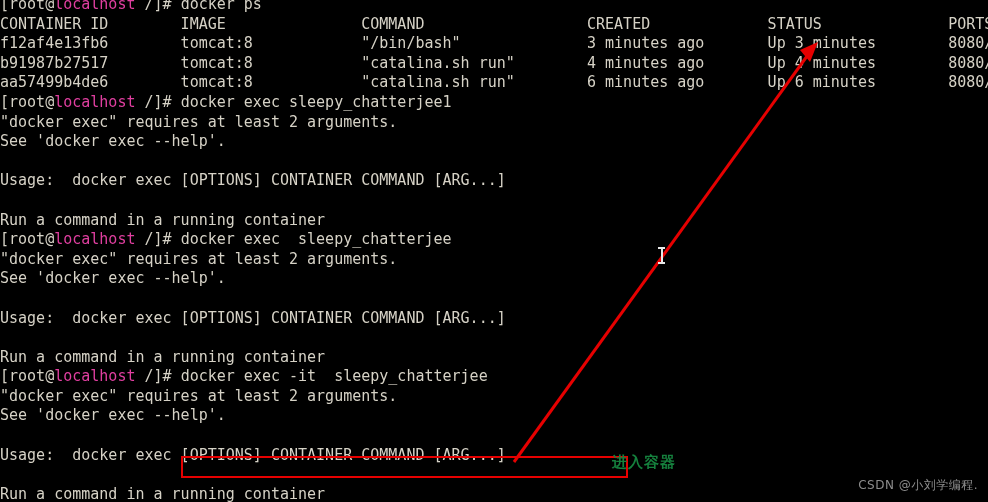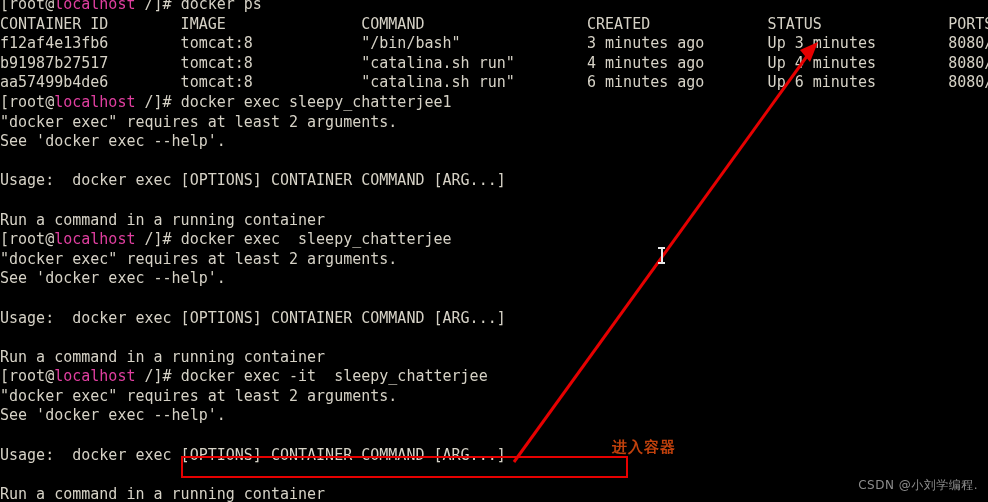--- a/index.html
+++ b/index.html
@@ -44,22 +44,22 @@
     border: 2px solid #e60000;
     pointer-events: none;
   }
 
   
   #arrow { position:absolute; left:0; top:0; width:988px; height:502px; pointer-events:none; }
 
   
   #anno-cn {
     position:absolute;
-    left: 612px; top: 439px;
-    color:#c2410c;
+    left: 612px; top: 454px;
+    color:#15803d;
     font-family: "DejaVu Sans", sans-serif;
     font-size: 15px;
     font-weight: 700;
     letter-spacing: 1px;
     line-height: 17px;
   }
 
   
   #watermark {
     position: absolute;

